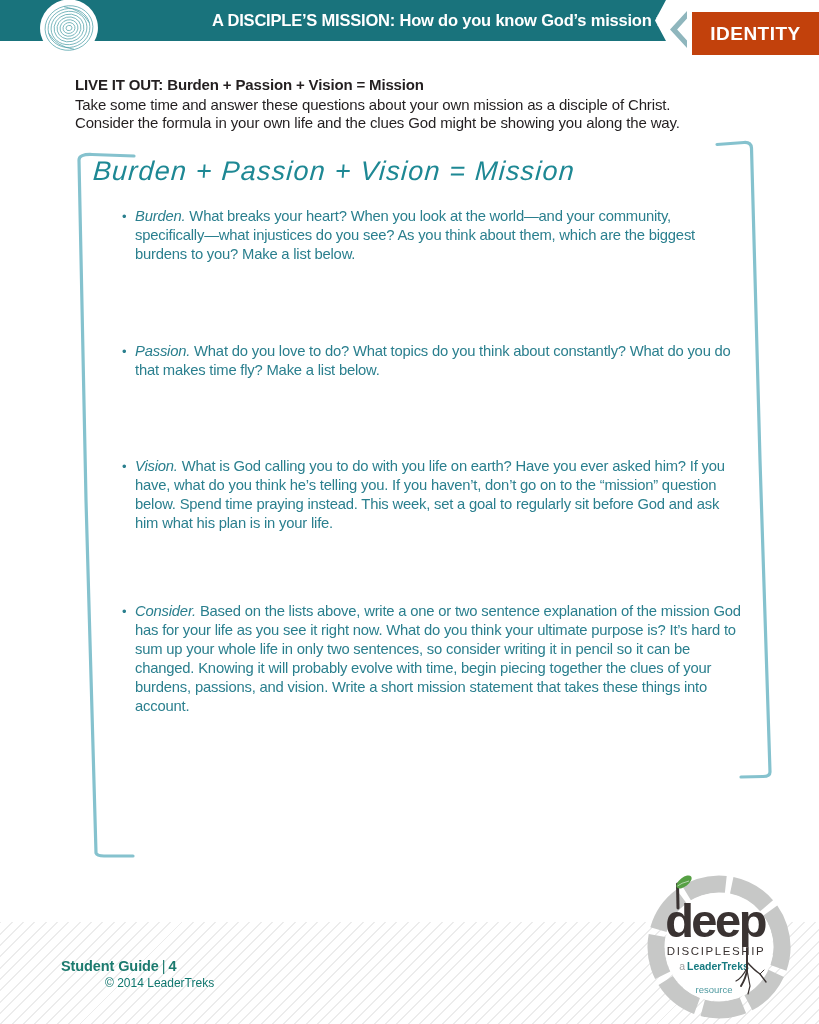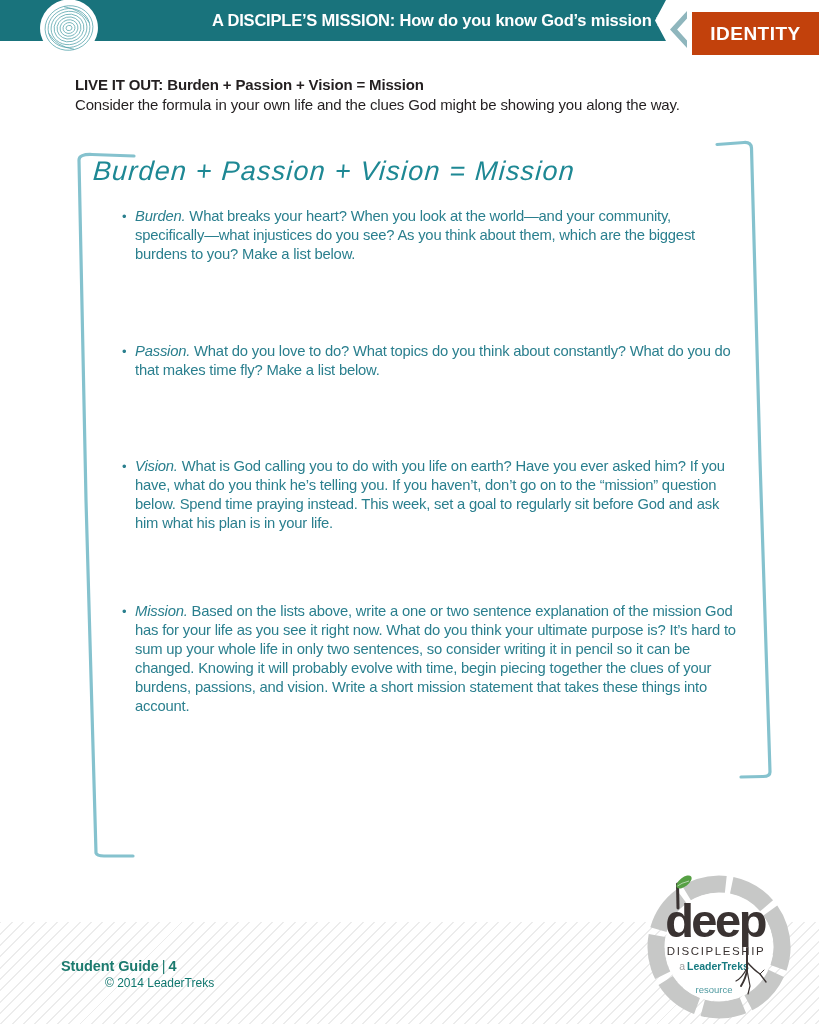--- a/index.html
+++ b/index.html
@@ -110,20 +110,21 @@
       <ellipse cx="31" cy="29" rx="21" ry="19.4"></ellipse>
       <ellipse cx="31" cy="29" rx="24" ry="22.2"></ellipse>
       <path d="M10 29 Q14 44 31 51"></path>
       <path d="M52 29 Q48 14 31 7"></path>
     </g>
   </g>
 </svg>
 
 <div class="intro">
   <div class="lead">LIVE IT OUT: Burden + Passion + Vision = Mission</div>
+  <div>Take some time and answer these questions about your own mission as a disciple of Christ.</div>
   <div>Consider the formula in your own life and the clues God might be showing you along the way.</div>
 </div>
 
 <div class="formula-heading">Burden + Passion + Vision = Mission</div>
 
 <div class="items">
   <div class="item item-1">
     <span class="bullet">•</span>
     <em>Burden.</em>
     <span>What breaks your heart? When you look at the world—and your community, specifically—what injustices do you see? As you think about them, which are the biggest burdens to you? Make a list below.</span>
@@ -133,21 +134,21 @@
     <em>Passion.</em>
     <span>What do you love to do? What topics do you think about constantly? What do you do that makes time fly? Make a list below.</span>
   </div>
   <div class="item item-3">
     <span class="bullet">•</span>
     <em>Vision.</em>
     <span>What is God calling you to do with you life on earth? Have you ever asked him? If you have, what do you think he’s telling you. If you haven’t, don’t go on to the “mission” question below. Spend time praying instead. This week, set a goal to regularly sit before God and ask him what his plan is in your life.</span>
   </div>
   <div class="item item-4">
     <span class="bullet">•</span>
-    <em>Mission.</em>
+    <em>Consider.</em>
     <span>Based on the lists above, write a one or two sentence explanation of the mission God has for your life as you see it right now. What do you think your ultimate purpose is? It’s hard to sum up your whole life in only two sentences, so consider writing it in pencil so it can be changed. Knowing it will probably evolve with time, begin piecing together the clues of your burdens, passions, and vision. Write a short mission statement that takes these things into account.</span>
   </div>
 </div>
 
 <svg class="brackets" width="819" height="1024" viewBox="0 0 819 1024" fill="none">
   <path d="M134 156 L92 154.5 Q79 154 79 160 L86 500 L96 853 Q97 856 104 856 L133 856" stroke="#85c2ce" stroke-width="3.2" stroke-linecap="round" stroke-linejoin="round"></path>
   <path d="M717 144.5 L744 142.5 Q751 142 751.5 148 L760 460 L770 772 Q770 776.5 763 776.5 L741 777" stroke="#85c2ce" stroke-width="3.2" stroke-linecap="round" stroke-linejoin="round"></path>
 </svg>
 
 <div class="stripe-band"></div>

